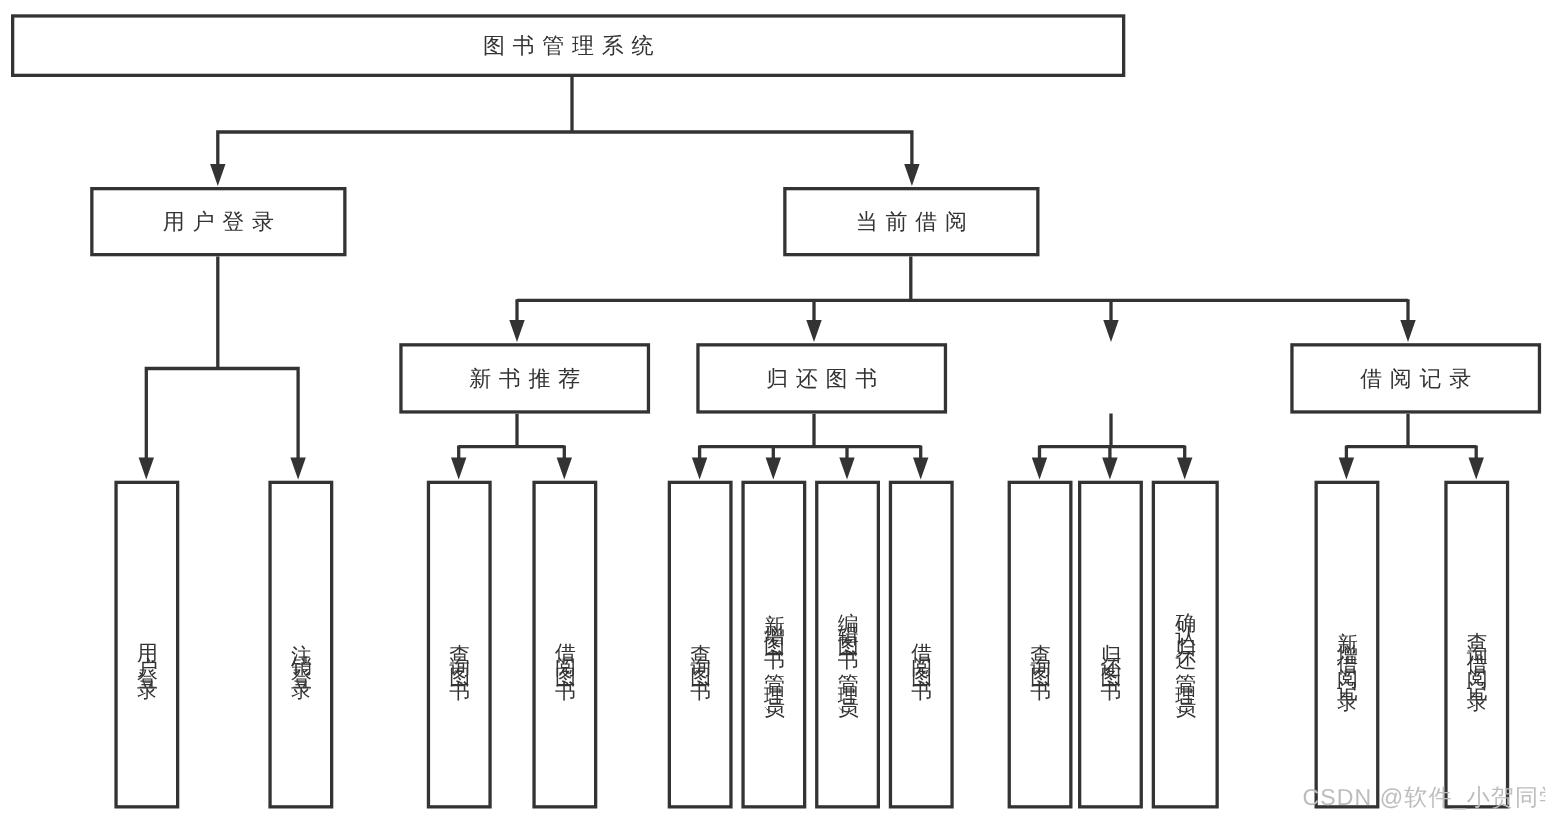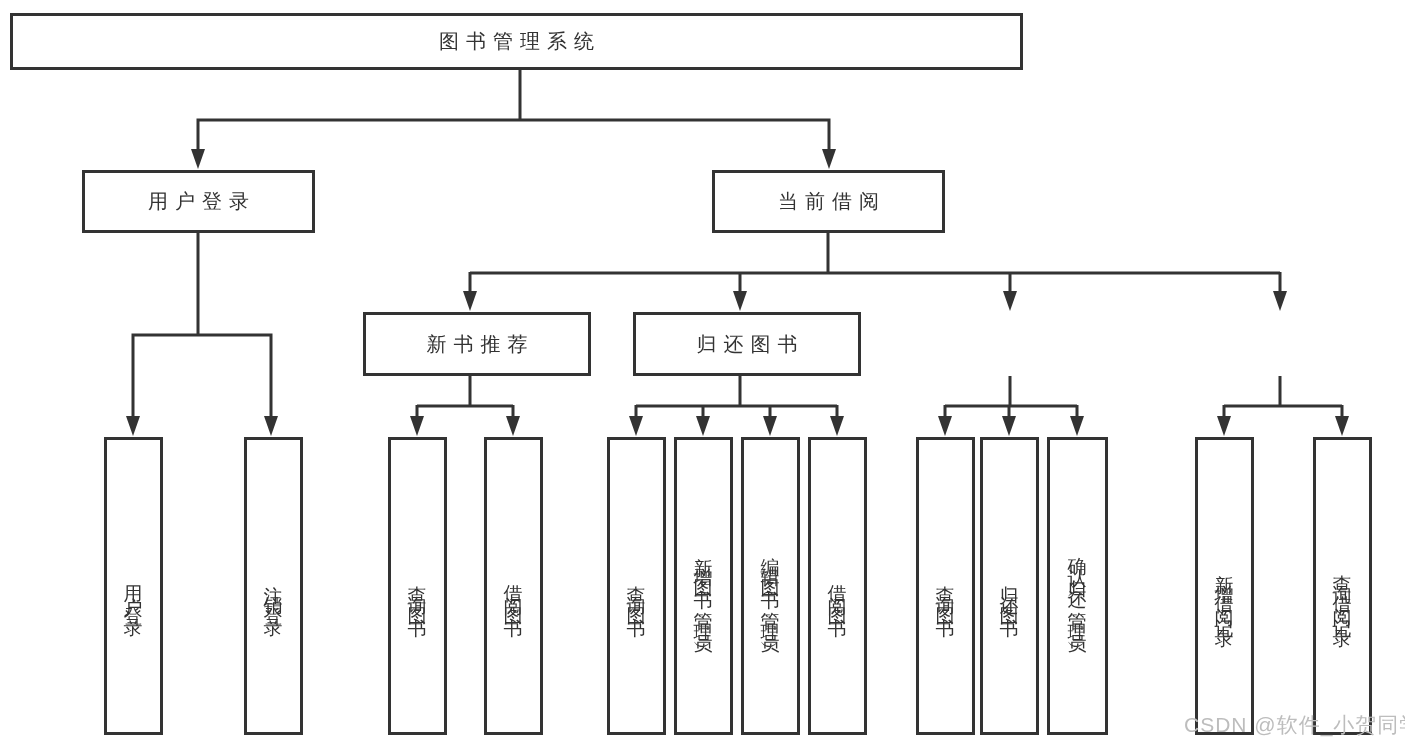--- a/index.html
+++ b/index.html
@@ -108,20 +108,23 @@
   <div class="node lvl2 h" style="left:712px;">
     <span class="lbl">当前借阅</span>
   </div>
 
   <div class="node lvl3 h" style="left:363px;">
     <span class="lbl">新书推荐</span>
   </div>
   <div class="node lvl3 h" style="left:633px;">
     <span class="lbl">归还图书</span>
   </div>
+  <div class="node lvl3 h" style="left:1173px;">
+    <span class="lbl">借阅记录</span>
+  </div>
 
   <div class="node leaf" style="left:104px;">
     <span class="lbl">用户登录</span>
   </div>
   <div class="node leaf" style="left:244px;">
     <span class="lbl">注销登录</span>
   </div>
   <div class="node leaf" style="left:388px;">
     <span class="lbl">查询图书</span>
   </div>

